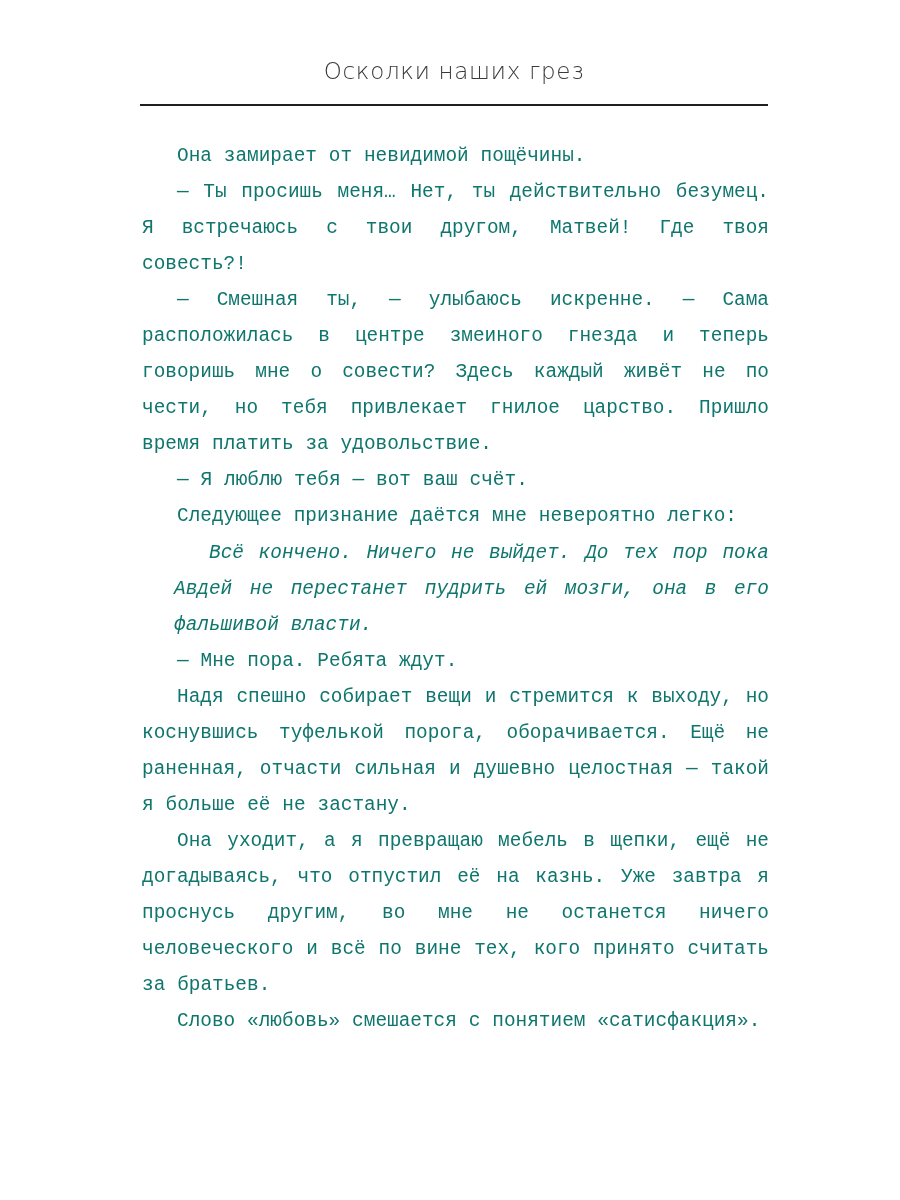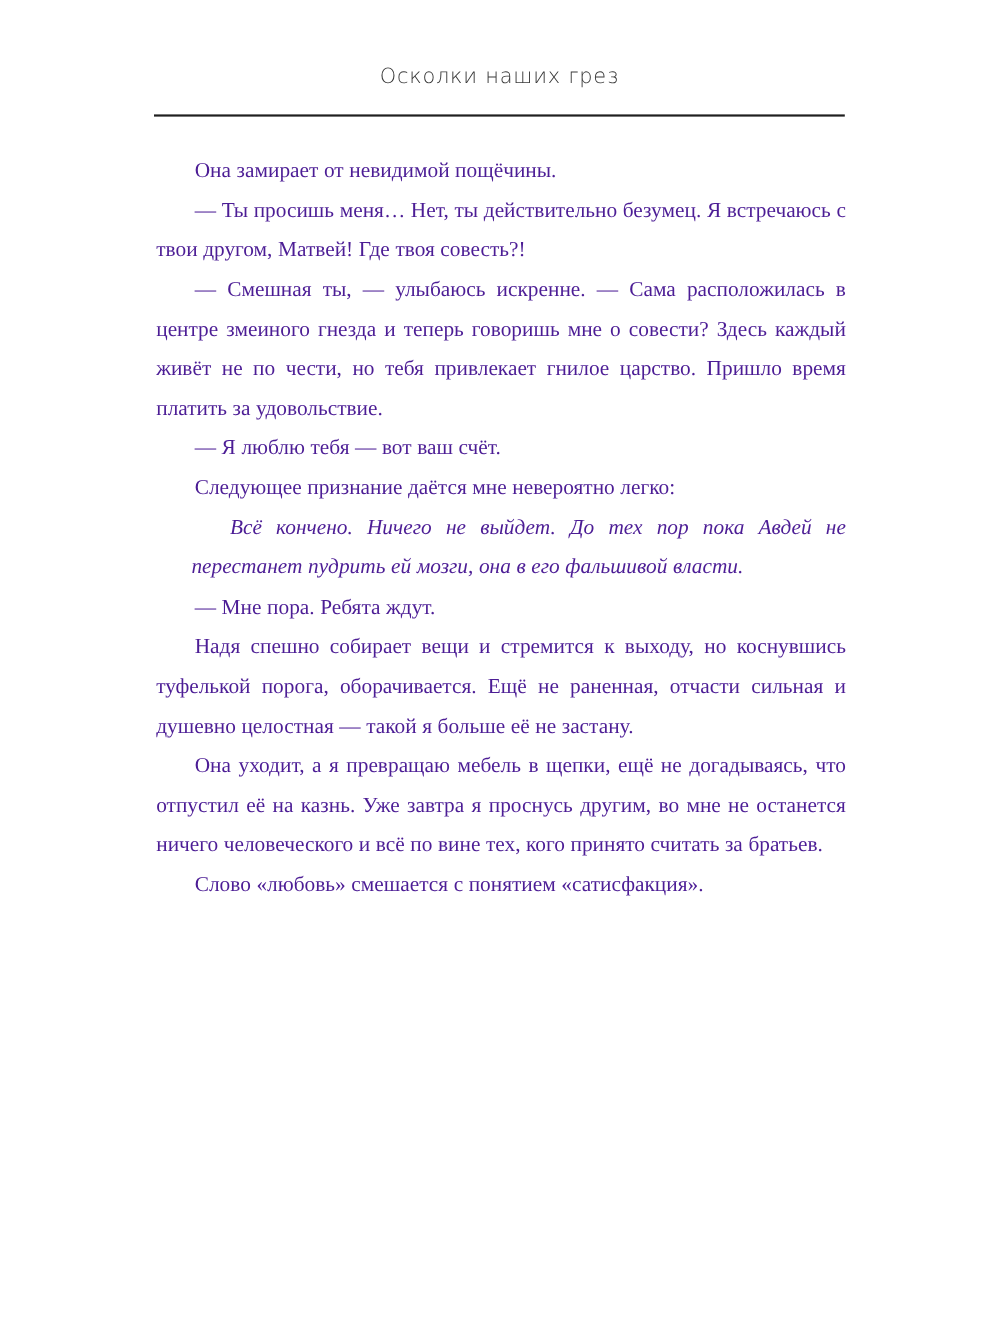--- a/index.html
+++ b/index.html
@@ -25,21 +25,21 @@
   }
 
   
   .running-head {
     position: absolute;
     left: 140px;
     top: 58px;
     width: 628px;
     text-align: center;
     font-family: "DejaVu Sans", "Liberation Sans", sans-serif;
-    font-size: 19px;
+    font-size: 23px;
     font-weight: 300;
     letter-spacing: 0.7px;
     color: #3a3a3a;
     white-space: nowrap;
   }
 
   .head-rule {
     position: absolute;
     left: 140px;
     top: 104px;
@@ -58,22 +58,23 @@
 
   p.para {
     margin: 0;
     text-align: justify;
     text-justify: inter-word;
     text-indent: 35px;
     font-size: 19.4px;
     line-height: 36.05px;
     letter-spacing: 0.01px;
     word-spacing: 0.2px;
-    color: #4c1d95;
+    color: #0f766e;
     hyphens: none;
+    font-family: Liberation Mono, monospace;
     -webkit-hyphens: none;
   }
 
   p.para.italic {
     font-style: italic;
     margin-left: 32px;
   }
 </style>
 </head>
 <body>

